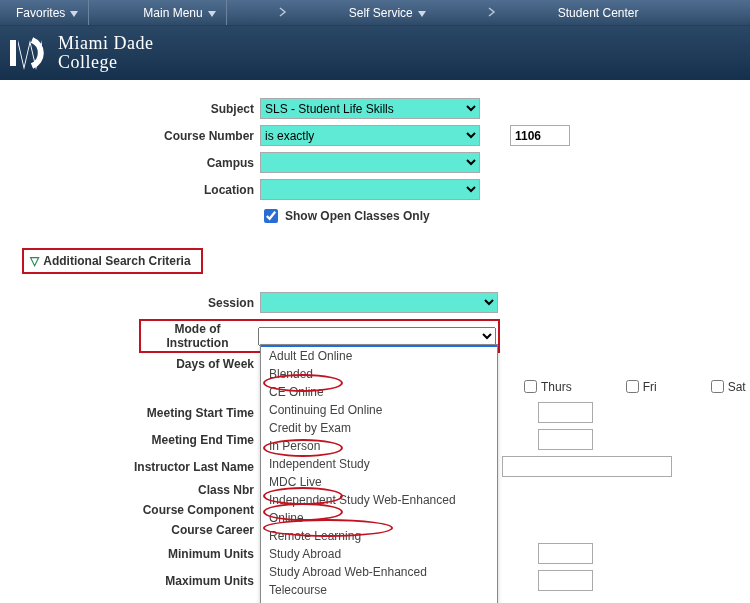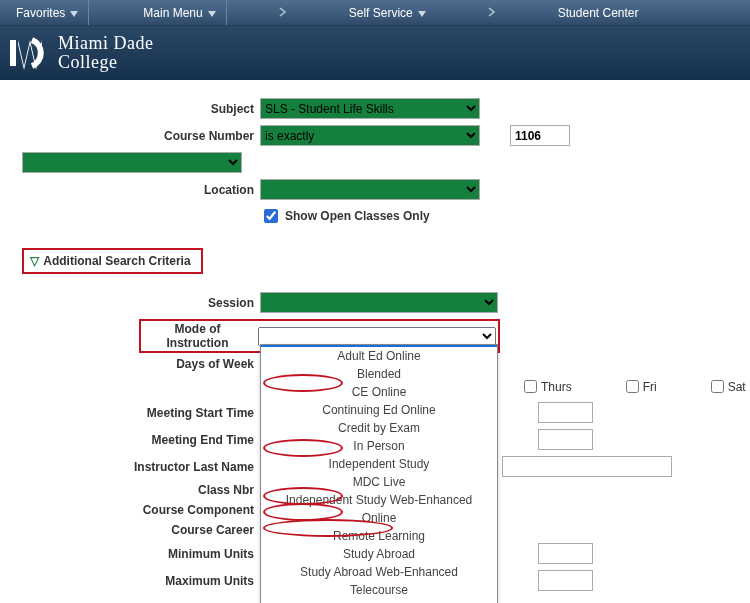--- a/index.html
+++ b/index.html
@@ -44,21 +44,21 @@
     width: 40px; height: 38px; position: relative; margin-right: 8px;
   }
   .banner .mtxt {
     font-family: Georgia, 'Times New Roman', serif;
     font-size: 18px; line-height: 1.05; letter-spacing: 0.5px;
   }
   .content { padding: 18px 22px 10px 22px; position: relative; }
   .row { display: flex; align-items: center; margin-bottom: 6px; }
   .lbl { width: 238px; text-align: right; padding-right: 6px; font-weight: bold; color: #333; }
   .ctrl select {
-    height: 21px; font-size: 12px; background: #15803d; border: 1px solid #aaa;
+    height: 21px; font-size: 12px; background: #5eead4; border: 1px solid #aaa;
   }
   .ctrl input[type=text] {
     height: 21px; font-size: 12px; border: 1px solid #aaa; padding: 0 4px;
   }
   .sel-220 { width: 220px; }
   .inp-70 { width: 60px; font-weight: bold; }
   .chkbox { width: 14px; height: 14px; accent-color: #2a6cd6; }
   .open-only { display: flex; align-items: center; margin-left: 238px; margin-top: 4px; }
   .open-only span { font-weight: bold; margin-left: 4px; }
   .additional {
@@ -85,21 +85,20 @@
     left: 238px; top: 52px;
     width: 238px;
     border: 1px solid #888;
     background: #fff;
     z-index: 20;
     box-shadow: 0 2px 4px rgba(0,0,0,0.2);
   }
   .dropdown .opt {
     padding: 1px 8px; font-size: 12px; color: #444; line-height: 16px;
     position: relative;
-    text-align: center;
   }
   .dropdown .opt.sel { background: #1a6fe0; color: #fff; }
   .circle {
     position: absolute; border: 2px solid #c1121f; border-radius: 50%;
     pointer-events: none;
   }
   .shortwide .lbl { width: 238px; }
 </style>
 </head>
 <body>
@@ -173,20 +172,21 @@
     <div class="lbl">Course Number</div>
     <div class="ctrl" style="display:flex;align-items:center;">
       <select class="sel-220">
         <option>is exactly</option>
       </select>
       <span style="width:30px;"></span>
       <input type="text" class="inp-70" value="1106" style="">
     </div>
   </div>
   <div class="row">
+    <div class="lbl">Campus</div>
     <div class="ctrl"><select class="sel-220"><option></option></select></div>
   </div>
   <div class="row">
     <div class="lbl">Location</div>
     <div class="ctrl"><select class="sel-220"><option></option></select></div>
   </div>
   <div class="open-only">
     <input type="checkbox" class="chkbox" checked="" style="">
     <span>Show Open Classes Only</span>
   </div>

